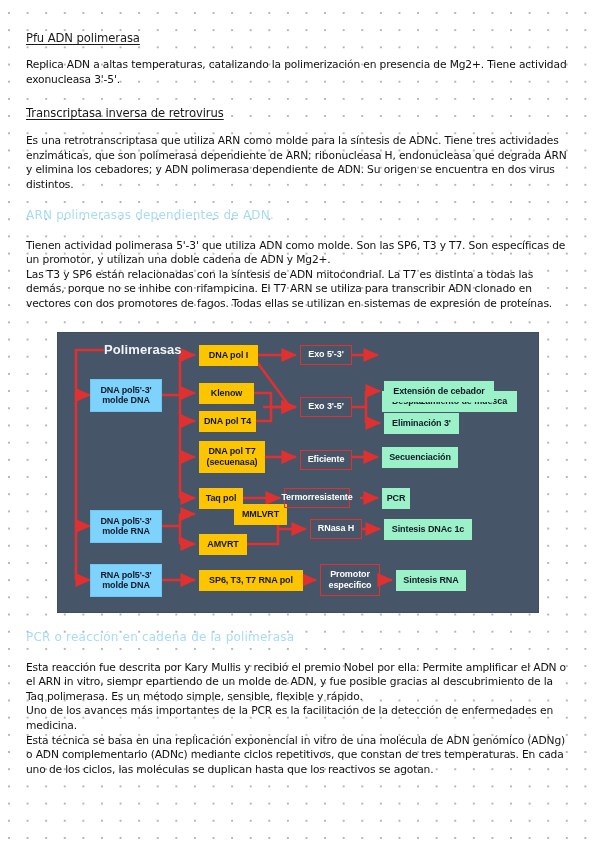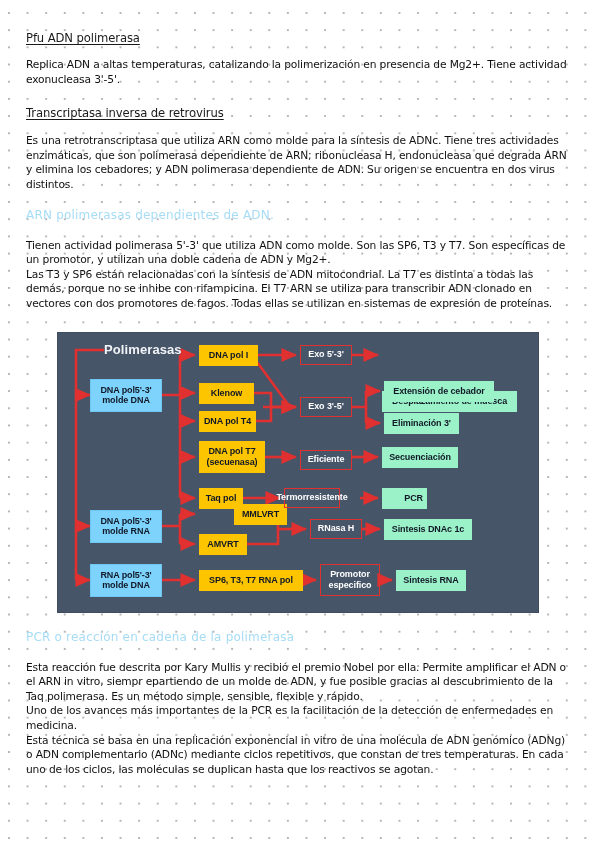--- a/index.html
+++ b/index.html
@@ -282,21 +282,21 @@
 
         <div class="node outline" style="left:242px; top:12px;  width:52px; height:20px;">
           <span>Exo 5'-3'</span>
         </div>
         <div class="node outline" style="left:242px; top:64px;  width:52px; height:20px;">
           <span>Exo 3'-5'</span>
         </div>
         <div class="node outline" style="left:242px; top:117px; width:52px; height:20px;">
           <span>Eficiente</span>
         </div>
-        <div class="node outline" style="left:226px; top:155px; width:56px; height:20px;">
+        <div class="node outline" style="left:226px; top:155px; width:66px; height:20px;">
           <span>Termorresistente</span>
         </div>
         <div class="node outline" style="left:252px; top:186px; width:52px; height:20px;">
           <span>RNasa H</span>
         </div>
         <div class="node outline" style="left:262px; top:231px; width:60px; height:32px;">
           <span>Promotor<br>especifico</span>
         </div>
 
         <div class="node green" style="left:324px; top:12px;  width:135px; height:21px;margin-top:46px;">
@@ -304,21 +304,21 @@
         </div>
         <div class="node green" style="left:326px; top:48px;  width:110px; height:21px;">
           <span>Extensión de cebador</span>
         </div>
         <div class="node green" style="left:326px; top:80px;  width:75px; height:21px;">
           <span>Eliminación 3'</span>
         </div>
         <div class="node green" style="left:324px; top:114px; width:76px; height:21px;">
           <span>Secuenciación</span>
         </div>
-        <div class="node green" style="left:324px; top:155px; width:45px; height:21px;justify-content:flex-end;">
+        <div class="node green" style="left:324px; top:155px; width:28px; height:21px;">
           <span>PCR</span>
         </div>
         <div class="node green" style="left:326px; top:186px; width:88px; height:21px;">
           <span>Sintesis DNAc 1c</span>
         </div>
         <div class="node green" style="left:338px; top:237px; width:70px; height:21px;">
           <span>Sintesis RNA</span>
         </div>
 
       </div>

